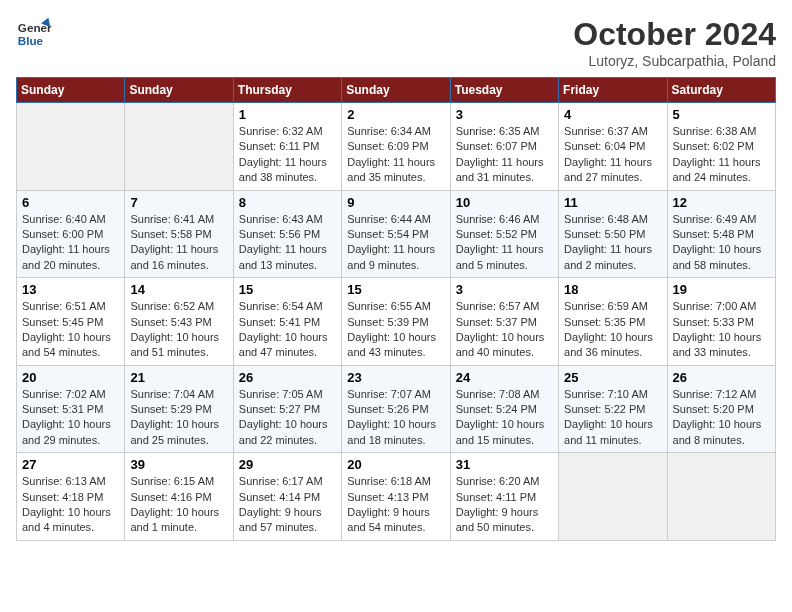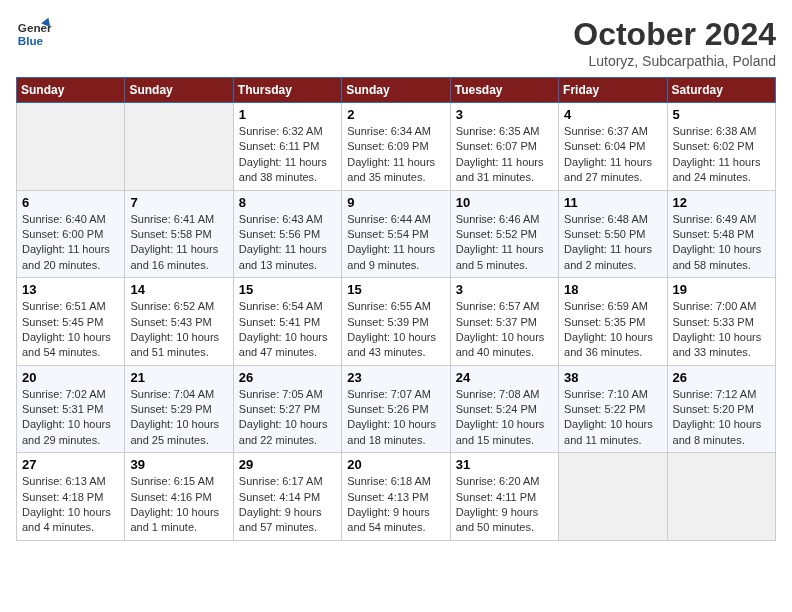--- a/index.html
+++ b/index.html
@@ -212,21 +212,21 @@
         </td>
         <td>
           <span class="day-num">23</span>
           <div class="day-info">Sunrise: 7:07 AM<br>Sunset: 5:26 PM<br>Daylight: 10 hours and 18 minutes.</div>
         </td>
         <td>
           <span class="day-num">24</span>
           <div class="day-info">Sunrise: 7:08 AM<br>Sunset: 5:24 PM<br>Daylight: 10 hours and 15 minutes.</div>
         </td>
         <td>
-          <span class="day-num">38</span>
+          <span class="day-num">25</span>
           <div class="day-info">Sunrise: 7:10 AM<br>Sunset: 5:22 PM<br>Daylight: 10 hours and 11 minutes.</div>
         </td>
         <td>
           <span class="day-num">26</span>
           <div class="day-info">Sunrise: 7:12 AM<br>Sunset: 5:20 PM<br>Daylight: 10 hours and 8 minutes.</div>
         </td>
       </tr>
       <tr>
         <td>
           <span class="day-num">27</span>

